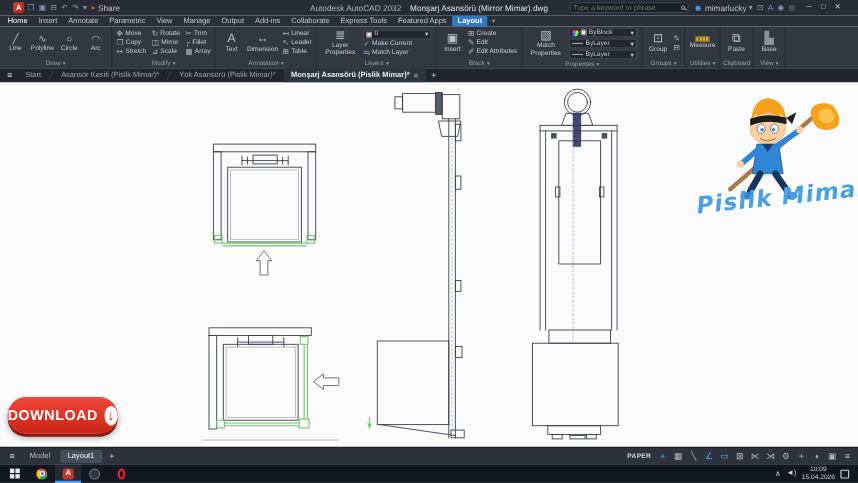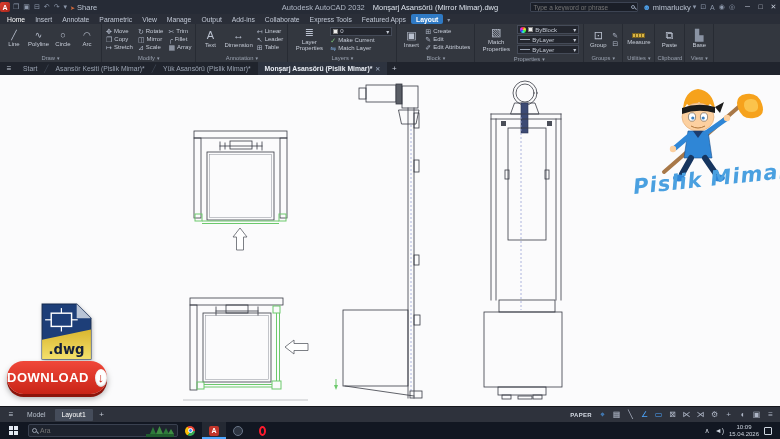--- a/index.html
+++ b/index.html
@@ -1,19 +1,19 @@
 <!DOCTYPE html>
 <html><head>
 <meta charset="utf-8">
 <style>
 *{margin:0;padding:0;box-sizing:border-box}
 html,body{width:780px;height:439px;overflow:hidden;font-family:"Liberation Sans",sans-serif;background:#fff}
 i,em{font-style:normal}
 
-.titlebar{height:14px;background:#262b36;display:flex;align-items:center;gap:3px;padding:0 0;font-size:7.5px;color:#c3cad6;position:relative;z-index:5}
+.titlebar{height:14px;background:#262b36;display:flex;align-items:center;gap:3px;padding:0 12px;font-size:7.5px;color:#c3cad6;position:relative;z-index:5}
 .acad-logo{width:10px;height:10px;background:linear-gradient(135deg,#e0402f,#a7271c);border-radius:2px;color:#fff;font-weight:bold;font-size:7px;display:flex;align-items:center;justify-content:center;flex:0 0 auto}
 .qat{display:flex;gap:4px;color:#8d98ab;font-size:7px;align-items:center}
 .share{display:flex;align-items:center;gap:2px;color:#b9c2d0}
 .share .ic{color:#d2683a;font-size:6px}
 .tb-center{position:absolute;left:50%;transform:translateX(-50%);display:flex;gap:8px;white-space:nowrap;pointer-events:none}
 .tb-center .app{color:#aeb6c4}.tb-center .doc{color:#dde3ec}
 .tb-right{margin-left:auto;display:flex;align-items:center;gap:4px}
 .searchbox{width:108px;height:10px;background:#1a1e27;border:1px solid #3c4352;display:flex;align-items:center;gap:2px;padding:0 2px;border-radius:1px}
 .searchbox input{flex:1;background:none;border:none;outline:none;color:#9aa4b4;font-size:6.5px;font-family:inherit;min-width:0}
 .mag{width:4px;height:4px;border:1px solid #8d98ab;border-radius:50%;position:relative;flex:0 0 auto}
@@ -517,39 +517,20 @@
       <circle cx="97" cy="40" r="3.2" fill="#fcd0a0"></circle>
       <circle cx="43" cy="71" r="3.2" fill="#fcd0a0"></circle>
       <line x1="61" y1="80" x2="52" y2="96" stroke="#16355f" stroke-width="6" stroke-linecap="round"></line>
       <line x1="75" y1="80" x2="86" y2="96" stroke="#16355f" stroke-width="6" stroke-linecap="round"></line>
       <ellipse cx="49" cy="100" rx="6" ry="3.4" fill="#2f86d6"></ellipse>
       <ellipse cx="89" cy="100" rx="6" ry="3.4" fill="#2f86d6"></ellipse>
       <text x="4" y="116" font-size="21" font-style="italic" font-weight="bold" fill="#4aa0e0" letter-spacing="1" transform="rotate(-6 4 116)" font-family="DejaVu Sans, sans-serif">Pislik Mimar</text>
     </svg>
   </div>
 
-  <div class="dwg-badge">
-    <svg width="57" height="57" viewBox="0 0 54 56">
-      <defs>
-        <linearGradient id="yel" x1="0" y1="0" x2="0" y2="1">
-          <stop offset="0" stop-color="#d9b62f"></stop>
-            <stop offset="1" stop-color="#f4e06b"></stop>
-        </linearGradient>
-      </defs>
-      <path d="M3,1 L37,1 L51,15 L51,55 L3,55 Z" fill="#1d3e78" stroke="#13294f" stroke-width="1"></path>
-      <polygon points="3,36 51,26 51,55 3,55" fill="url(#yel)"></polygon>
-      <polygon points="37,1 51,15 37,15" fill="#b9c4d6"></polygon>
-      <rect x="12" y="10" width="20" height="13" fill="none" stroke="#fff" stroke-width="1.4"></rect>
-      <line x1="12" y1="16.5" x2="6" y2="16.5" stroke="#fff" stroke-width="1.2"></line>
-      <line x1="32" y1="16.5" x2="38" y2="16.5" stroke="#fff" stroke-width="1.2"></line>
-      <line x1="22" y1="10" x2="22" y2="5" stroke="#fff" stroke-width="1.2"></line>
-      <line x1="22" y1="23" x2="22" y2="28" stroke="#fff" stroke-width="1.2"></line>
-      <text x="27" y="50" text-anchor="middle" font-size="13" font-weight="bold" fill="#15203a" font-family="DejaVu Sans, sans-serif">.dwg</text>
-    </svg>
-  </div>
 
   <div class="download">
     <span>DOWNLOAD</span>
     <span class="circ">↓</span>
   </div>
 </div>
 
 <div class="statusbar">
   <span class="smenu">≡</span>
   <span class="ltab">Model</span>
@@ -575,31 +556,20 @@
 
 <div class="taskbar">
   <span class="startbtn">
       <span class="winlogo">
         <i></i>
         <i></i>
         <i></i>
         <i></i>
       </span>
     </span>
-  <span class="tsearch">
-    <span class="tmag"></span>
-    <input type="text" placeholder="Ara" style="">
-    <svg width="28" height="12" viewBox="0 0 28 12">
-      <rect x="0" y="9" width="28" height="3" fill="#1f5c2d"></rect>
-      <polygon points="4,9 7,2 10,9" fill="#2d7a3a"></polygon>
-      <polygon points="10,9 13.5,1 17,9" fill="#3e8d42"></polygon>
-      <polygon points="17,9 20,3 23,9" fill="#2d7a3a"></polygon>
-      <polygon points="22,9 25,4 28,9" fill="#3e8d42"></polygon>
-    </svg>
-  </span>
   <span class="tapp">
       <span class="chrome"></span>
     </span>
   <span class="tapp active">
       <span class="acad-sm">A</span>
     </span>
   <span class="tapp">
       <span class="steam"></span>
     </span>
   <span class="tapp">

